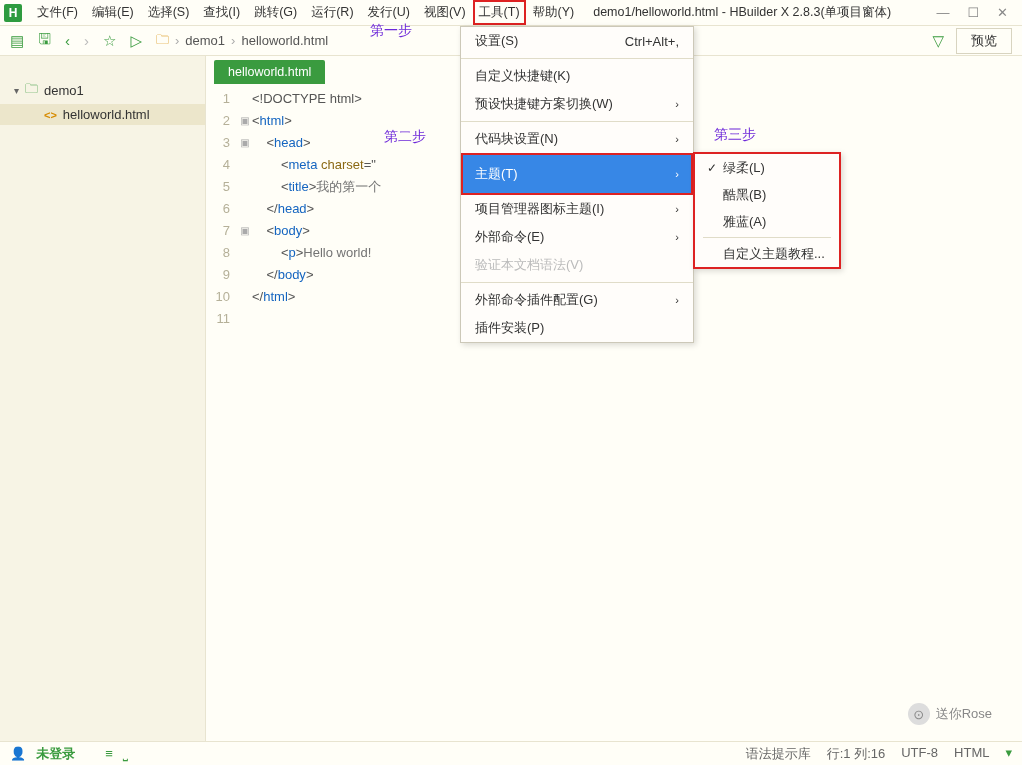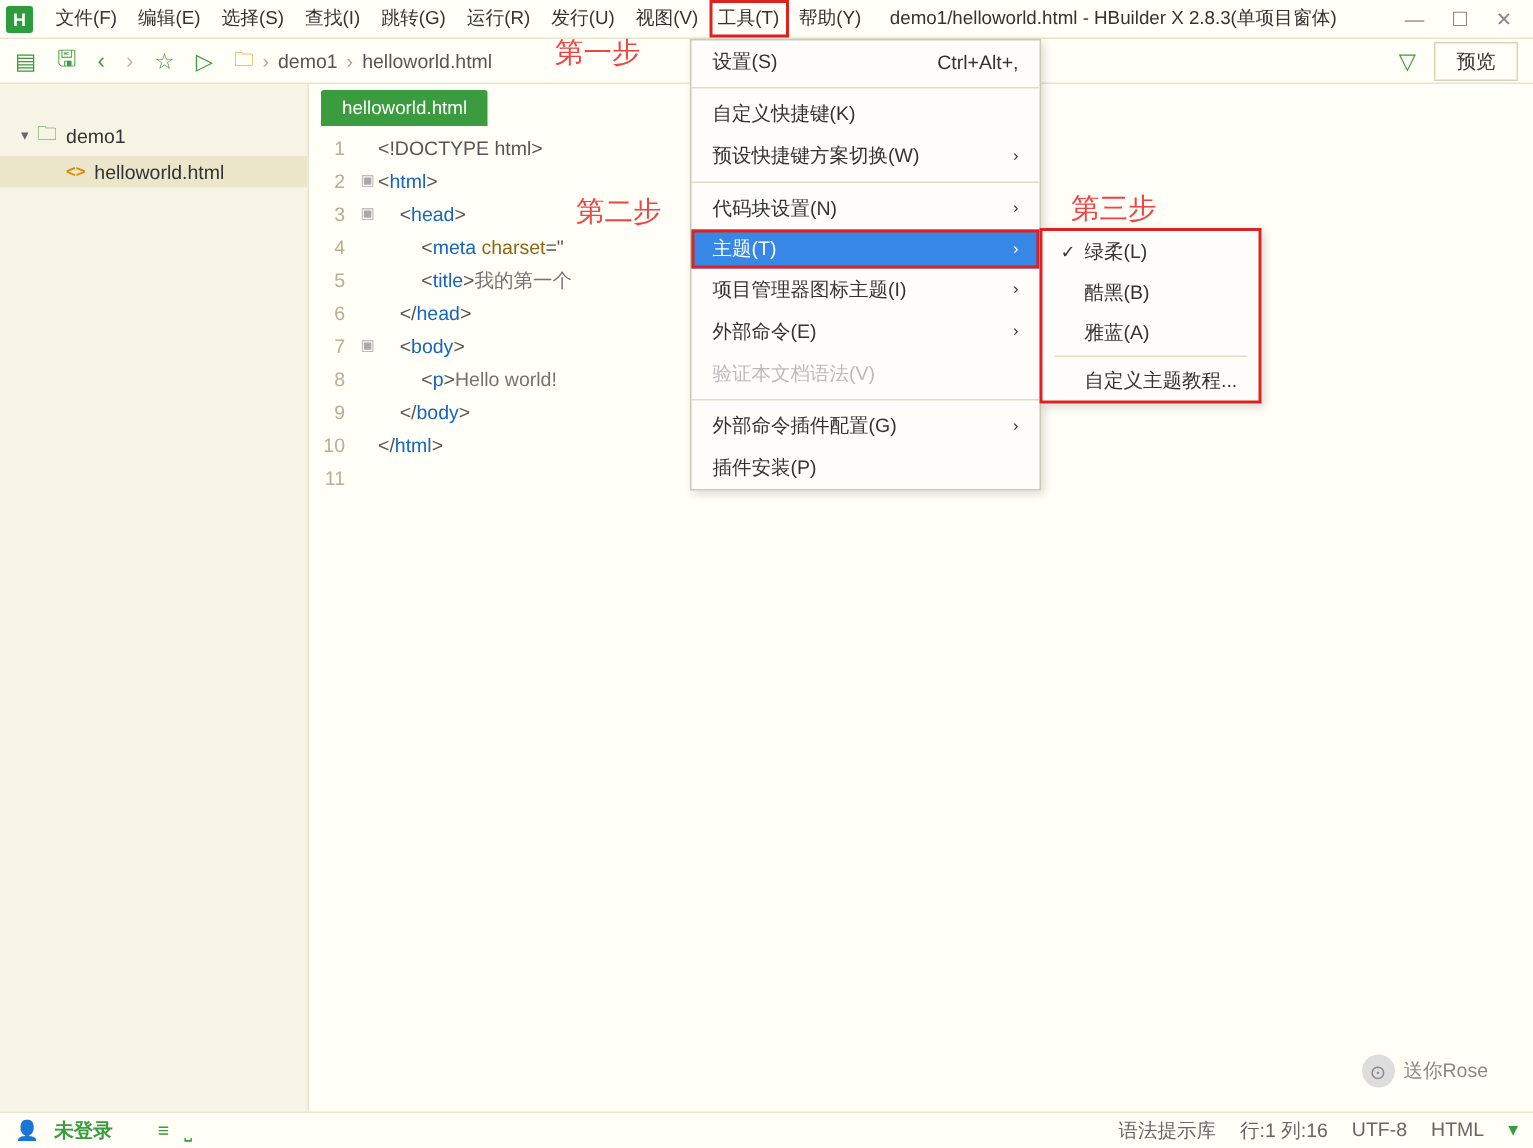--- a/index.html
+++ b/index.html
@@ -34,29 +34,29 @@
 .fold div{height:22px;line-height:22px;text-align:center;font-size:10px;}
 .lines{flex:1;}
 .lines div{height:22px;line-height:22px;white-space:pre;}
 .tag{color:#1565c0;}
 .attr{color:#8b6914;}
 .pun{color:#555;}
 .txt{color:#737373;}
 .dropdown{position:absolute;left:460px;top:26px;width:234px;background:#fffdfa;border:1px solid #ccc8b8;box-shadow:2px 2px 6px rgba(0,0,0,.15);z-index:10;}
 .dd-item{height:28px;display:flex;align-items:center;padding:0 14px;font-size:13px;cursor:pointer;justify-content:space-between;}
 .dd-item.sel{background:#3787e6;color:#fff;}
-.dd-item.sel-box{border:2px solid #d22;padding:0 12px;height:26px;}
+.dd-item.sel-box{border:2px solid #d22;padding:0 12px;height:42px;}
 .dd-item.disabled{color:#bbb;}
 .dd-sep{height:1px;background:#e0dcc8;margin:3px 0;}
 .dd-arrow{font-size:11px;}
 .submenu{position:absolute;left:693px;top:152px;width:148px;background:#fffdfa;border:2px solid #d22;box-shadow:2px 2px 6px rgba(0,0,0,.15);z-index:11;}
 .sm-item{height:27px;display:flex;align-items:center;padding:0 12px;font-size:13px;cursor:pointer;}
 .sm-check{width:16px;font-size:12px;}
 .sm-sep{height:1px;background:#e0dcc8;margin:2px 8px;}
-.annot{position:absolute;color:#ef4444;font-size:19px;font-weight:500;z-index:5;}
+.annot{position:absolute;color:#6d28d9;font-size:14px;font-weight:500;z-index:5;}
 .statusbar{position:absolute;bottom:0;left:0;right:0;height:24px;background:#fffef7;border-top:1px solid #e8e4d0;display:flex;align-items:center;padding:0 10px;font-size:12.5px;}
 .st-left{display:flex;align-items:center;gap:10px;color:#3a9b3f;}
 .st-icon{color:#3a9b3f;}
 .st-right{margin-left:auto;display:flex;align-items:flex-start;gap:16px;color:#666;}
 .watermark{position:absolute;right:30px;bottom:40px;display:flex;align-items:center;gap:6px;color:#888;font-size:15px;z-index:2;}
 .wm-icon{width:22px;height:22px;border-radius:50%;background:#ddd;display:flex;align-items:center;justify-content:center;font-size:13px;}
 </style>
 </head>
 <body>
 

